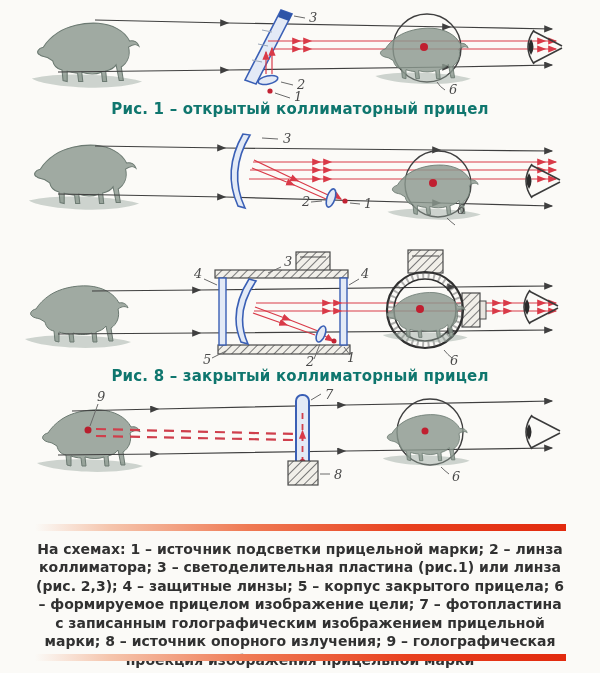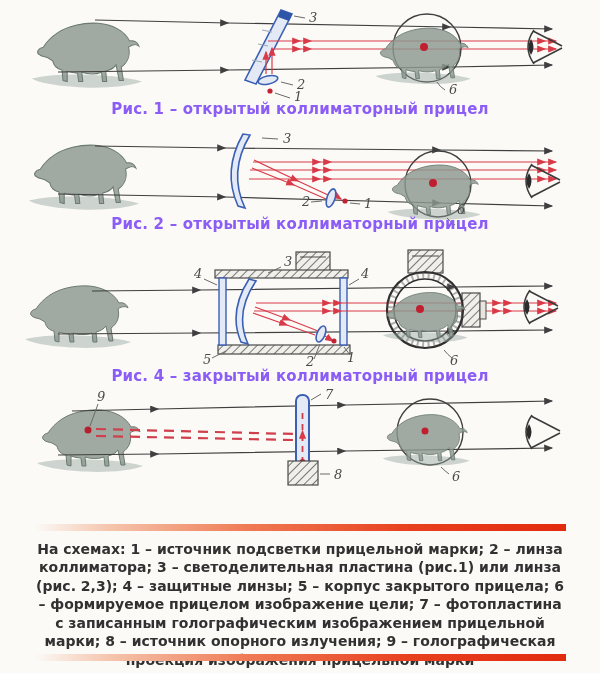--- a/index.html
+++ b/index.html
@@ -1,20 +1,20 @@
 <!DOCTYPE html>
 <html><head>
 <meta charset="utf-8">
 <style>
   html,body{margin:0;padding:0;background:#ffffff;}
   #page{position:relative;width:600px;height:673px;background:#fbfaf7;overflow:hidden;
         font-family:"DejaVu Sans","Liberation Sans",sans-serif;}
   .figsvg{position:absolute;left:0;overflow:visible;}
   .caption{position:absolute;left:0;width:600px;text-align:center;
-           color:#8b5cf6;font-size:15px;font-weight:600;letter-spacing:.2px;}
+           color:#0f766e;font-size:15px;font-weight:600;letter-spacing:.2px;}
   .redbar{position:absolute;left:35px;width:531px;height:7px;
           background:linear-gradient(90deg,rgba(250,240,235,0) 0%,#f5c5ad 14%,#ef7a54 40%,#e8411f 70%,#e22a0e 100%);}
   .legend{position:absolute;left:32px;top:540px;width:536px;text-align:center;
           color:#313131;font-size:14px;font-weight:600;line-height:1.32;}
   .hand{font-family:"DejaVu Serif","Liberation Serif",serif;font-style:italic;
         font-size:13px;fill:#4a4a4a;}
   svg .pig{fill:#8b988f;fill-opacity:.82;stroke:#6c7a72;stroke-width:1;}
   svg .ground{fill:#94a39b;fill-opacity:.45;stroke:none;}
   svg .blue{stroke:#3a5fb5;fill:#e3eaf6;}
   svg .ray{stroke:#3f3f3f;stroke-width:1.2;fill:none;}
@@ -133,21 +133,20 @@
       <line class="lbl-line" x1="262" y1="16" x2="278" y2="17"></line>
       <text class="hand" x="283" y="21">3</text>
       <text class="hand" x="302" y="84">2</text>
       <line class="lbl-line" x1="311" y1="80" x2="322" y2="79"></line>
       <line class="lbl-line" x1="350" y1="81" x2="360" y2="82"></line>
       <text class="hand" x="364" y="86">1</text>
       <path class="lbl-line" d="M447,96 Q451,100 455,103"></path>
       <text class="hand" x="457" y="92">6</text>
     </g>
   </svg>
-  <div class="caption" style="top:215px">Рис. 2 – открытый коллиматорный прицел</div>
 
   <svg class="figsvg" style="top:237px" width="600" height="130">
     <g>
         <use href="#boar" transform="translate(29,42) scale(1.0)"></use>
       </g>
     <g>
       <path class="ray" d="M92,54 L200,53 L455,50 L552,49" marker-mid="url(#mB)" marker-end="url(#mB)"></path>
       <path class="ray" d="M58,97 L200,96 L455,94 L552,93" marker-mid="url(#mB)" marker-end="url(#mB)"></path>
     </g>
     <g>
@@ -196,21 +195,21 @@
       <text class="hand" x="203" y="127">5</text>
       <line class="lbl-line" x1="212" y1="121" x2="226" y2="114"></line>
       <text class="hand" x="306" y="129">2</text>
       <line class="lbl-line" x1="314" y1="122" x2="320" y2="107"></line>
       <text class="hand" x="347" y="125">1</text>
       <line class="lbl-line" x1="350" y1="118" x2="344" y2="110"></line>
       <path class="lbl-line" d="M444,113 Q448,118 452,121"></path>
       <text class="hand" x="450" y="128">6</text>
     </g>
   </svg>
-  <div class="caption" style="top:367px">Рис. 4 – закрытый коллиматорный прицел</div>
+  <div class="caption" style="top:367px">Рис. 8 – закрытый коллиматорный прицел</div>
 
   <svg class="figsvg" style="top:389px" width="600" height="104">
     <g>
         <use href="#boar" transform="translate(41,14) scale(1.0)"></use>
       </g>
     <g>
       <path class="ray" d="M72,22 L158,20 L345,16 L552,12" marker-mid="url(#mB)" marker-end="url(#mB)"></path>
       <path class="ray" d="M58,66 L158,65 L345,62 L552,59" marker-mid="url(#mB)" marker-end="url(#mB)"></path>
     </g>
     <g>

